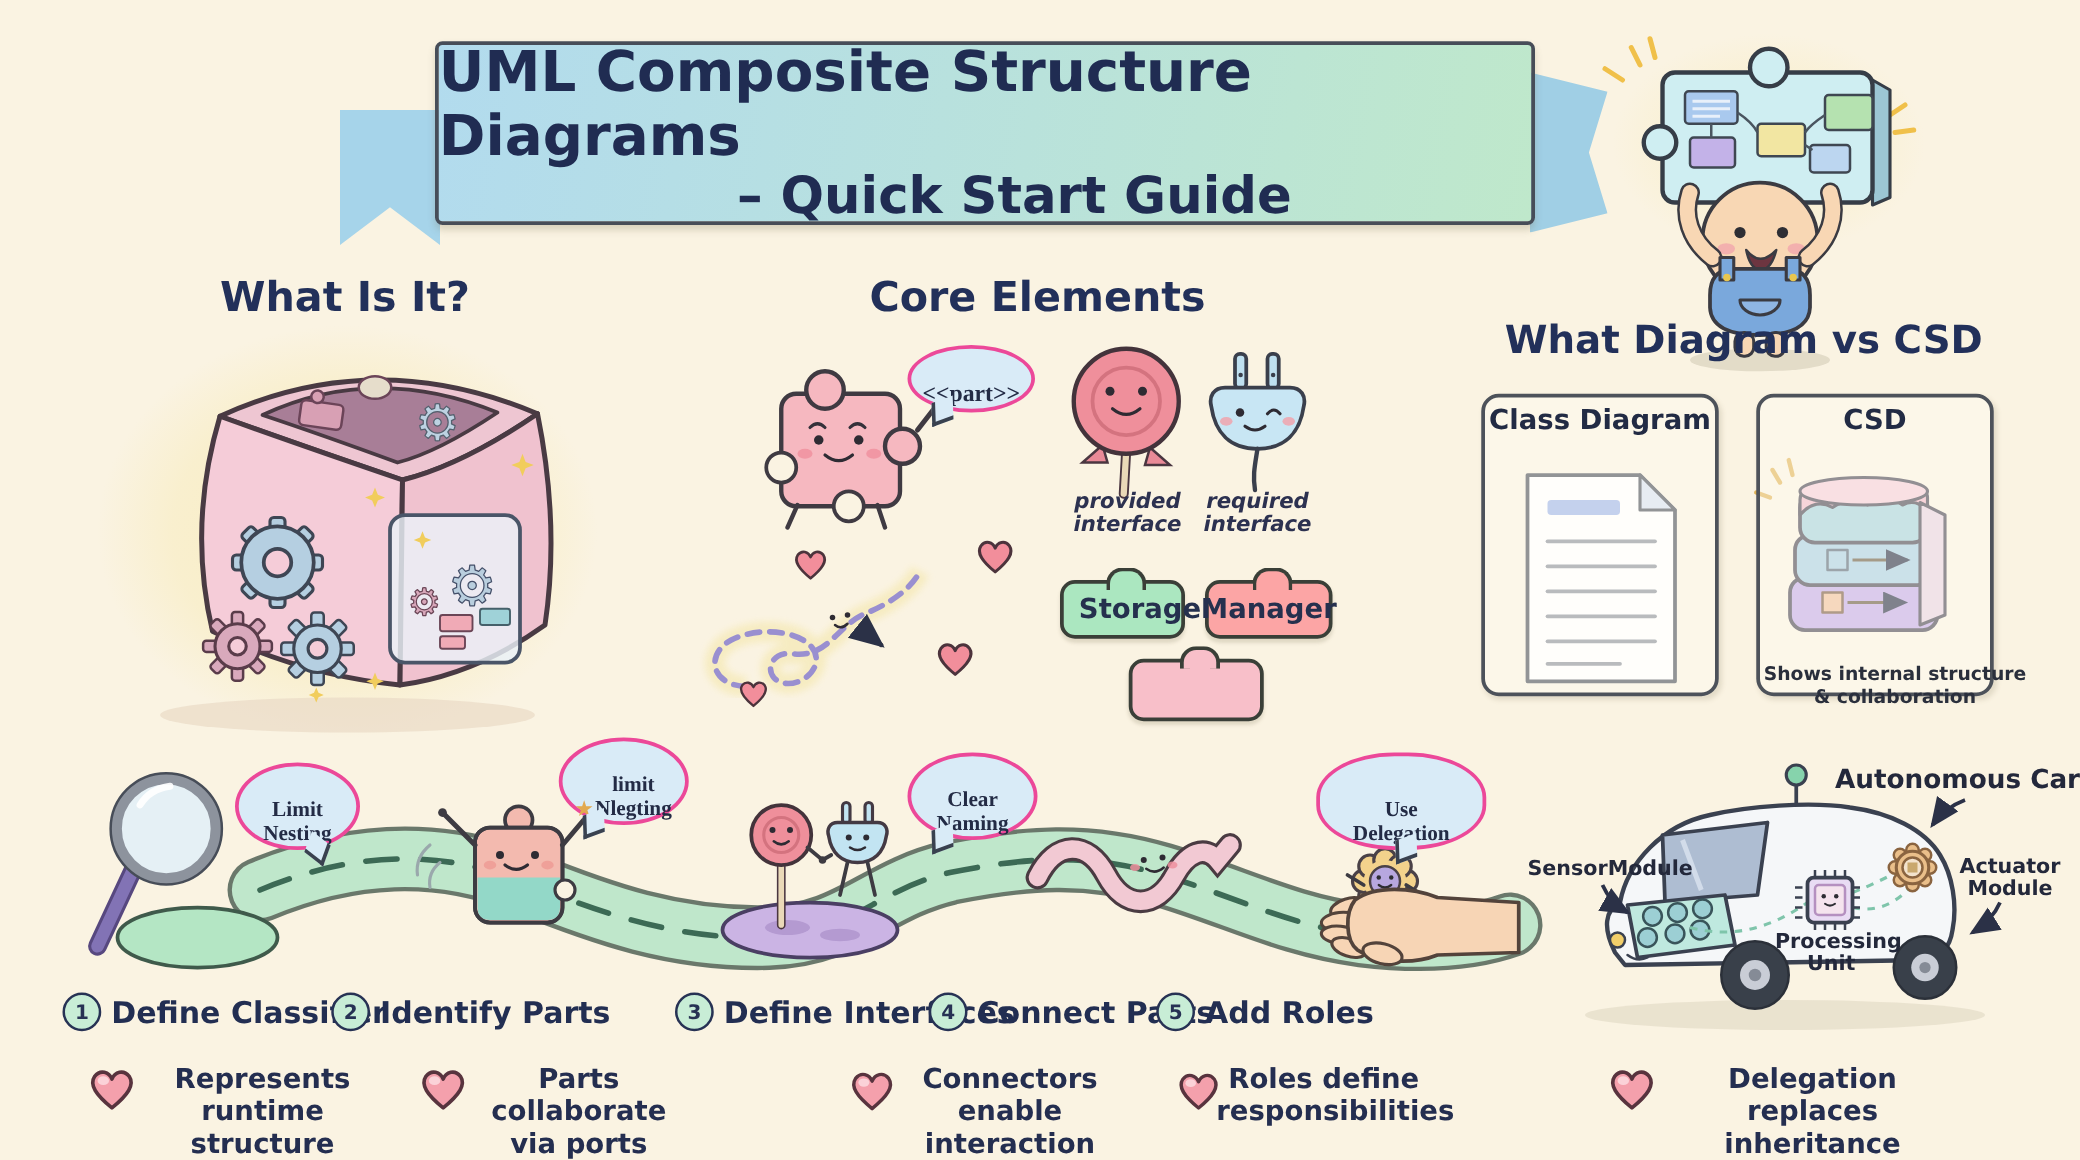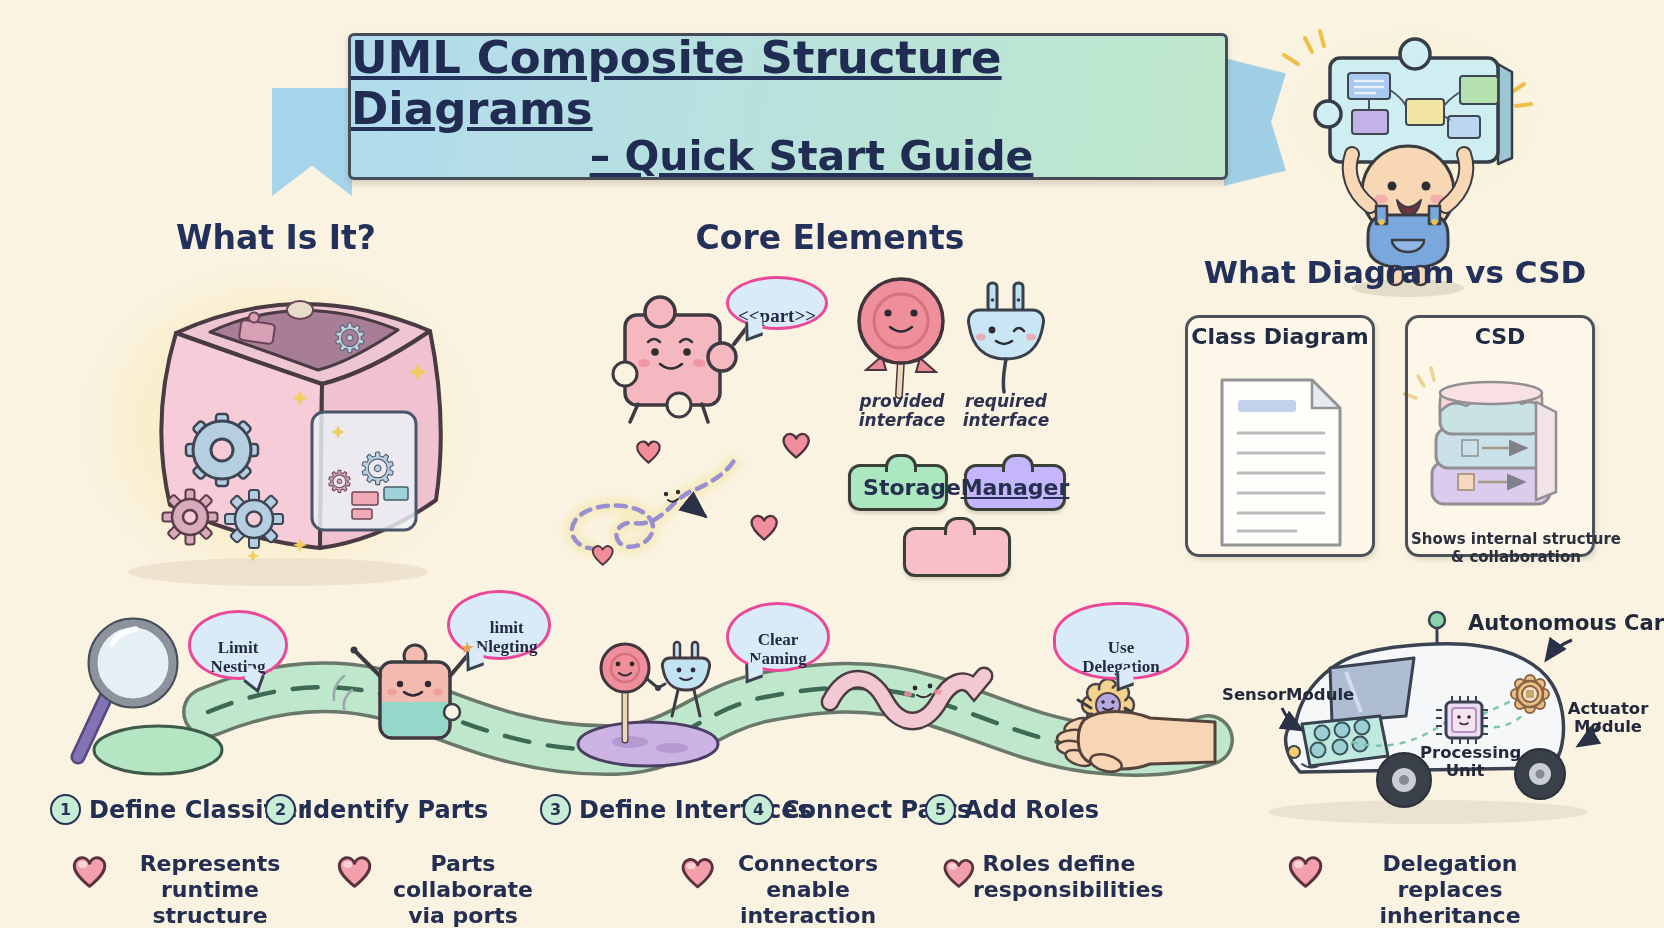--- a/index.html
+++ b/index.html
@@ -7,21 +7,21 @@
        background:#FAF3E2;font-family:"DejaVu Sans",sans-serif;color:#22305A;}
   .abs{position:absolute;}
   .pre{white-space:pre-line;}
   .center{text-align:center;}
   svg{position:absolute;left:0;top:0;}
   
   .banner-main{left:348px;top:33px;width:880px;height:147px;z-index:6;
     background:linear-gradient(100deg,#B2DBEE 0%,#BFE8CB 100%);
     border:3.5px solid #474D58;border-radius:6px;box-sizing:border-box;
     display:flex;flex-direction:column;justify-content:center;align-items:center;
-    box-shadow:0 4px 6px rgba(120,110,80,.25);text-decoration:underline;}
+    box-shadow:0 4px 6px rgba(120,110,80,.25);}
   .banner-line1{font-size:45px;font-weight:800;color:#202C52;line-height:1.12;}
   .banner-line2{font-size:41px;font-weight:800;color:#202C52;line-height:1.12;margin-left:47px;}
   .banner-tail-left{left:272px;top:88px;width:80px;height:108px;z-index:5;background:#A6D4EA;
     clip-path:polygon(0 0,100% 0,100% 100%,50% 72%,0 100%);
     filter:drop-shadow(0 0 1.5px #474D58);}
   .banner-tail-right{left:1224px;top:58px;width:62px;height:128px;z-index:5;background:#A0CFE5;
     clip-path:polygon(0 0,100% 12%,76% 50%,100% 88%,0 100%);
     filter:drop-shadow(0 0 1.5px #474D58);}
   
   .h-section{font-weight:800;color:#22305A;z-index:8;}
@@ -36,21 +36,21 @@
   .tail-right::after{right:22px;transform:rotate(-70deg) skewX(-18deg);}
   .tail-mid::after{left:46%;}
   .star{color:#E2A94F;margin-right:2px;font-size:15px;}
   
   .pbox{border:3px solid #3A3F38;border-radius:12px;z-index:8;box-sizing:border-box;
     display:flex;align-items:center;justify-content:center;font-size:22px;font-weight:800;color:#25304E;
     box-shadow:0 3px 3px rgba(120,110,80,.2);}
   .pbox::before{content:"";position:absolute;top:-13px;left:50%;margin-left:-13px;width:26px;height:15px;
     background:inherit;border:3px solid #3A3F38;border-bottom:none;border-radius:13px 13px 0 0;}
   .pbox-green{background:#ABE7C0;}
-  .pbox-purple{background:#c4b5fd;text-decoration:underline;}
+  .pbox-purple{background:#fca5a5;}
   .pbox-pink{background:#F8BFC9;}
   
   .panel{border:3px solid #4D525A;border-radius:14px;background:rgba(255,253,246,.4);
     z-index:7;box-sizing:border-box;text-align:center;padding-top:6px;
     font-size:22px;font-weight:800;color:#222B44;box-shadow:2px 3px 4px rgba(120,110,80,.18);}
   .caption{font-size:15px;font-weight:700;color:#2A2F3C;z-index:9;line-height:1.2;}
   
   .step{display:flex;align-items:center;z-index:9;}
   .step-num{width:27px;height:27px;border:2.5px solid #273254;border-radius:50%;background:#C8EDD6;
     display:flex;align-items:center;justify-content:center;font-size:16px;font-weight:800;color:#273254;flex:0 0 auto;}
@@ -554,16 +554,16 @@
 via ports</div>
 <div class="abs takeaway pre center" style="left:713px;top:851px;width:190px;">Connectors enable
 interaction</div>
 <div class="abs takeaway pre center" style="left:973px;top:851px;width:172px;">Roles define
 responsibilities</div>
 <div class="abs takeaway pre center" style="left:1330px;top:851px;width:240px;">Delegation replaces
 inheritance</div>
 
 <div class="abs car-label" style="left:1468px;top:612px;font-size:21px;font-weight:800;white-space:nowrap;">Autonomous Car</div>
 <div class="abs car-label" style="left:1222px;top:686px;font-size:16.5px;white-space:nowrap;">SensorModule</div>
-<div class="abs car-label pre center" style="left:1566px;top:684px;width:84px;font-size:16.5px;margin-top:16px;">Actuator
+<div class="abs car-label pre center" style="left:1566px;top:684px;width:84px;font-size:16.5px;">Actuator
 Module</div>
 <div class="abs car-label pre center" style="left:1420px;top:744px;width:90px;font-size:16.5px;">Processing
 Unit</div>
 
 </body></html>

